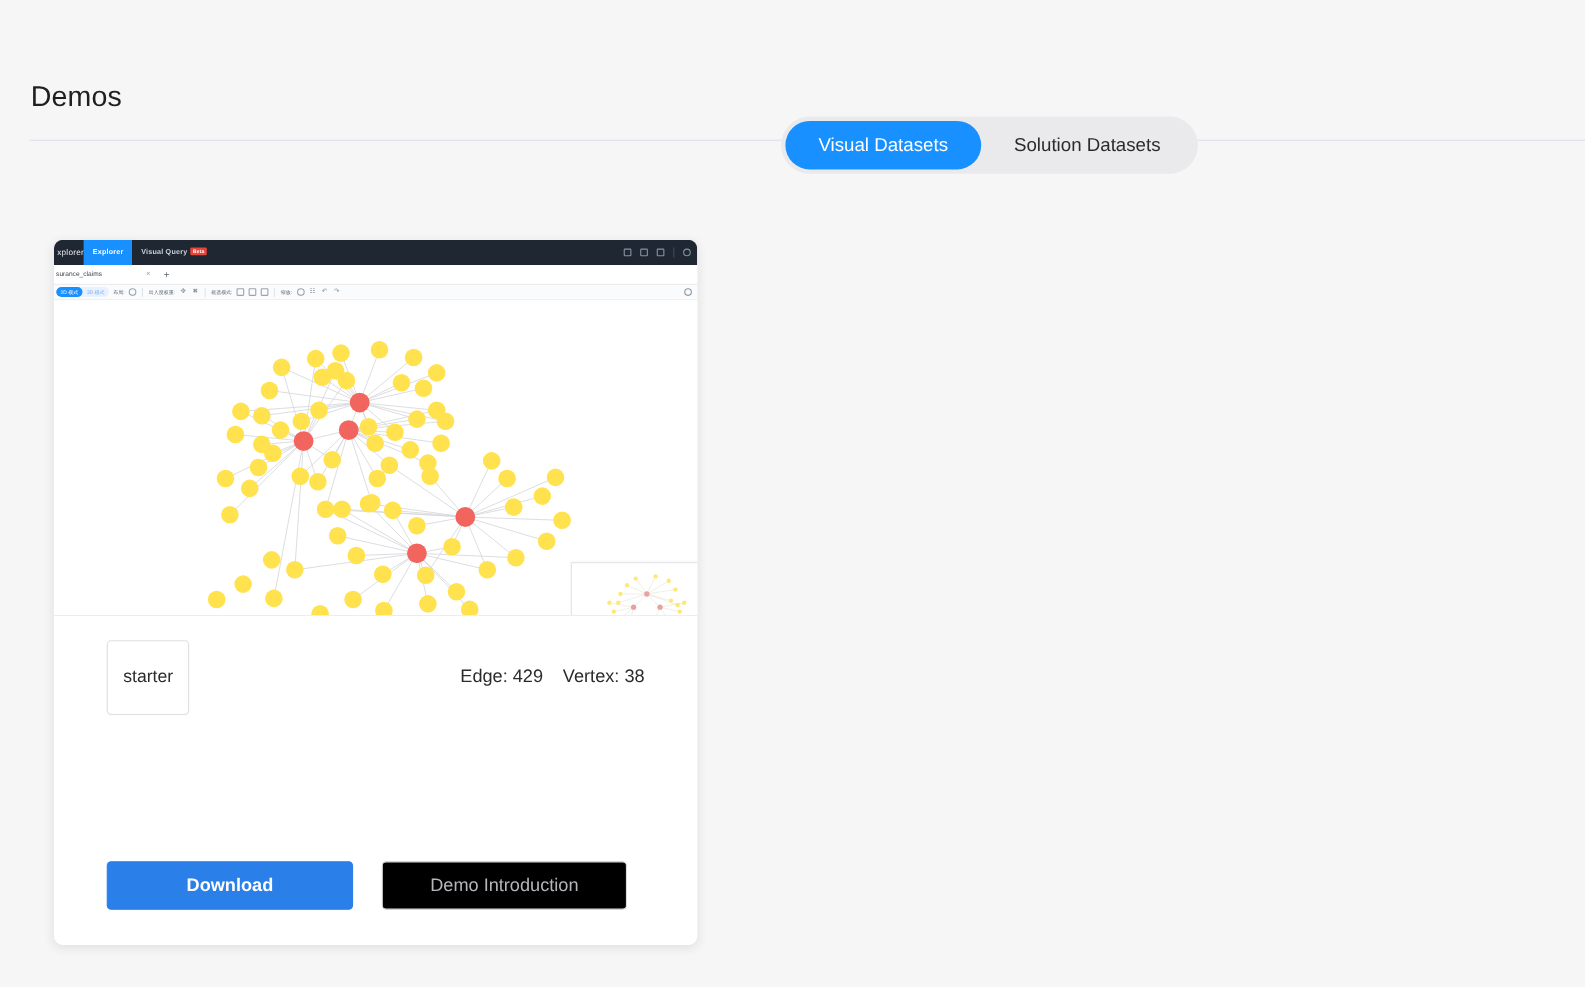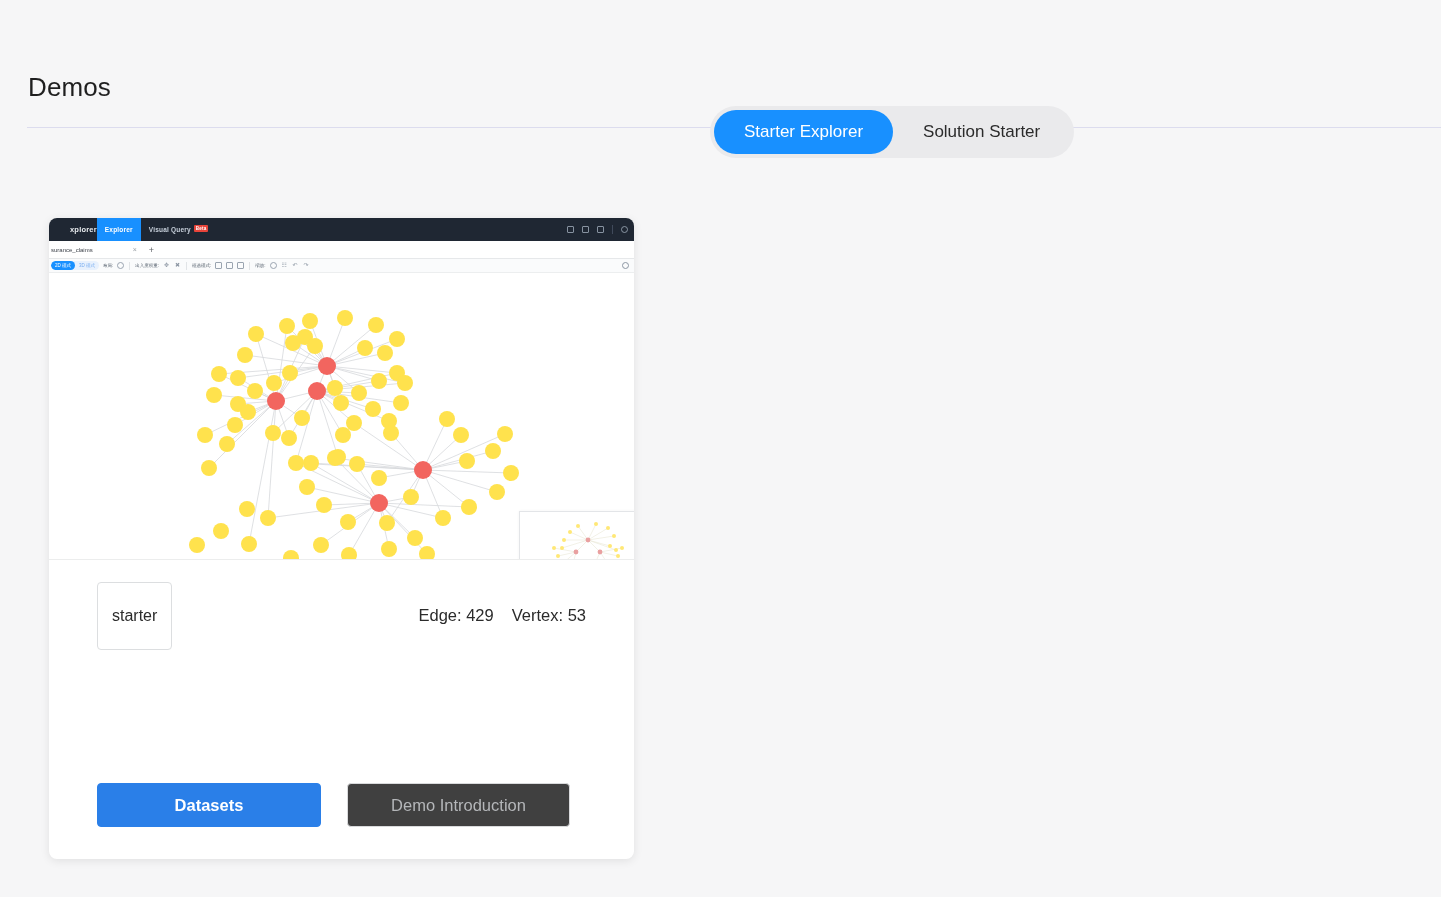--- a/index.html
+++ b/index.html
@@ -84,22 +84,22 @@
   }
   .mock-topbar {
     position: absolute; left: 0; top: 0;
     width: 585px; height: 23px;
     background: #1f2733;
     display: flex; align-items: center;
   }
   .mock-brand {
     color: #e9ecef;
     font-size: 7.5px;
-    font-weight: 700;
-    margin-left: 21px;
+    font-weight: 400;
+    margin-left: 3px;
     letter-spacing: .2px;
   }
   .mock-tab {
     height: 23px;
     display: flex; align-items: center;
     padding: 0 8px;
     font-size: 6.5px;
     font-weight: 700;
     color: #c9d2dd;
     letter-spacing: .2px;
@@ -241,36 +241,36 @@
   }
   .btn-primary {
     width: 224px;
     background: #2a7fe8;
     border: 1px solid #2a7fe8;
     color: #ffffff;
     font-weight: 600;
   }
   .btn-ghost {
     width: 223px;
-    background: #404040;
+    background: #000000;
     border: 1px solid #d9dadc;
     color: #b4b6b9;
   }
 </style>
 </head>
 <body>
 
 <div class="page-header">
   <div class="page-title">Demos</div>
   <div class="header-divider"></div>
 </div>
 
 <div class="tab-switcher">
-  <button class="tab-btn active">Starter Explorer</button>
-  <button class="tab-btn">Solution Starter</button>
+  <button class="tab-btn active">Visual Datasets</button>
+  <button class="tab-btn">Solution Datasets</button>
 </div>
 
 <div class="demo-card">
 
   <div class="card-thumb">
 
     <div class="mock-topbar">
       <span class="mock-brand">xplorer</span>
       <span class="mock-tab sel">Explorer</span>
       <span class="mock-tab">
@@ -580,21 +580,21 @@
         </svg>
 
       </div>
     </div>
   </div>
 
   <div class="meta-row">
     <span class="tag-chip">starter</span>
     <span class="stats">
       <span>Edge: 429</span>
-      <span>Vertex: 53</span>
+      <span>Vertex: 38</span>
     </span>
   </div>
 
   <div class="actions">
-    <button class="btn btn-primary">Datasets</button>
+    <button class="btn btn-primary">Download</button>
     <button class="btn btn-ghost">Demo Introduction</button>
   </div>
 </div>
 
 </body></html>

